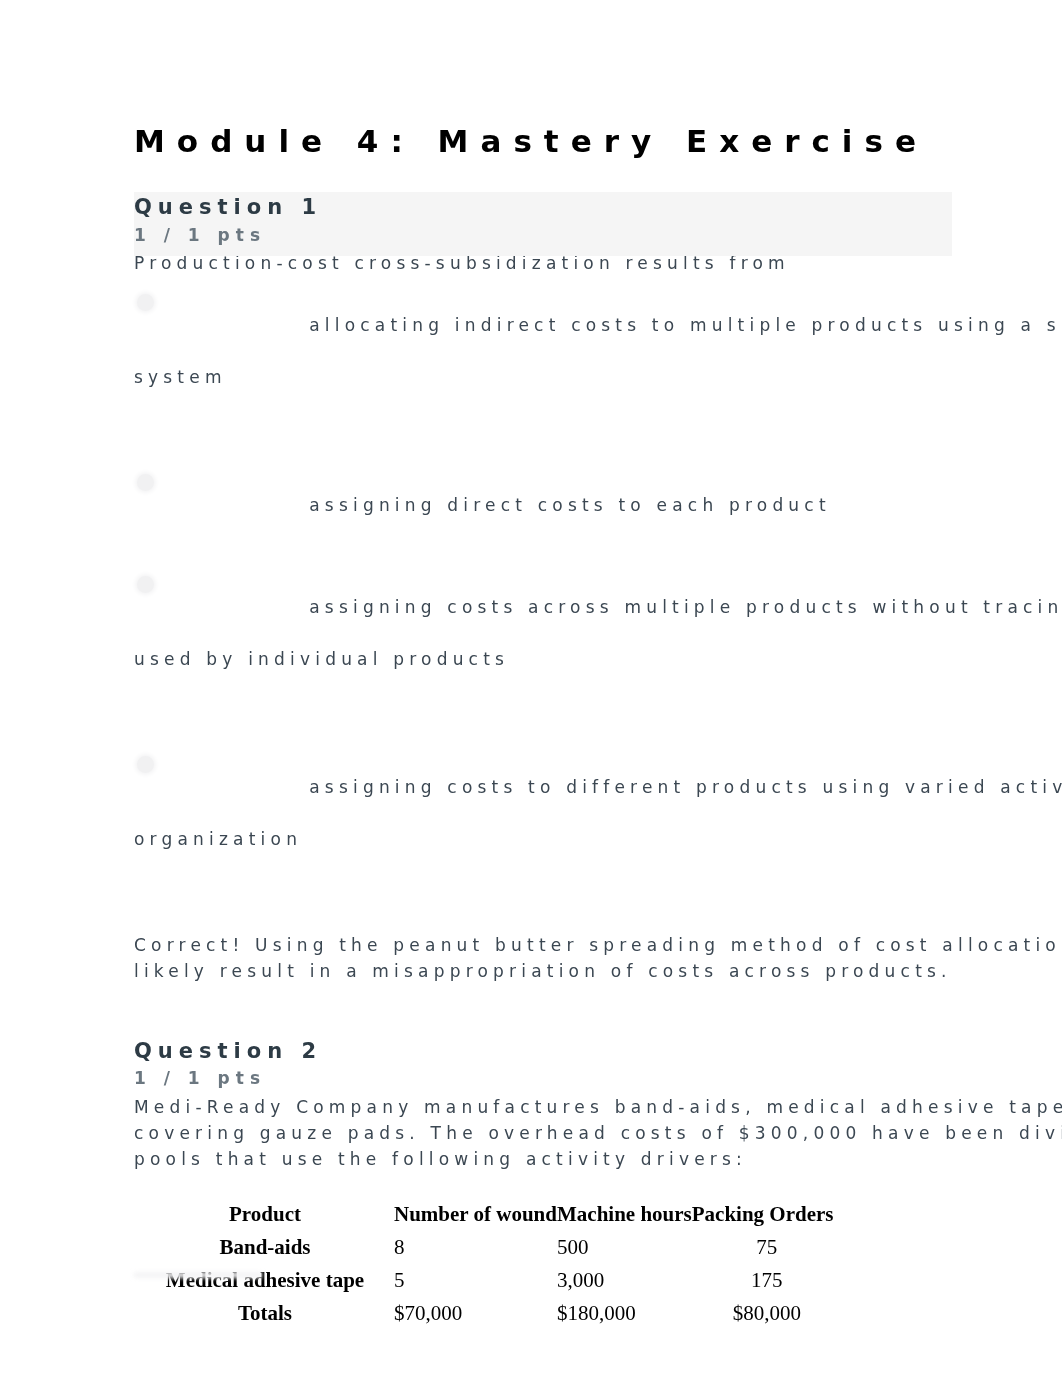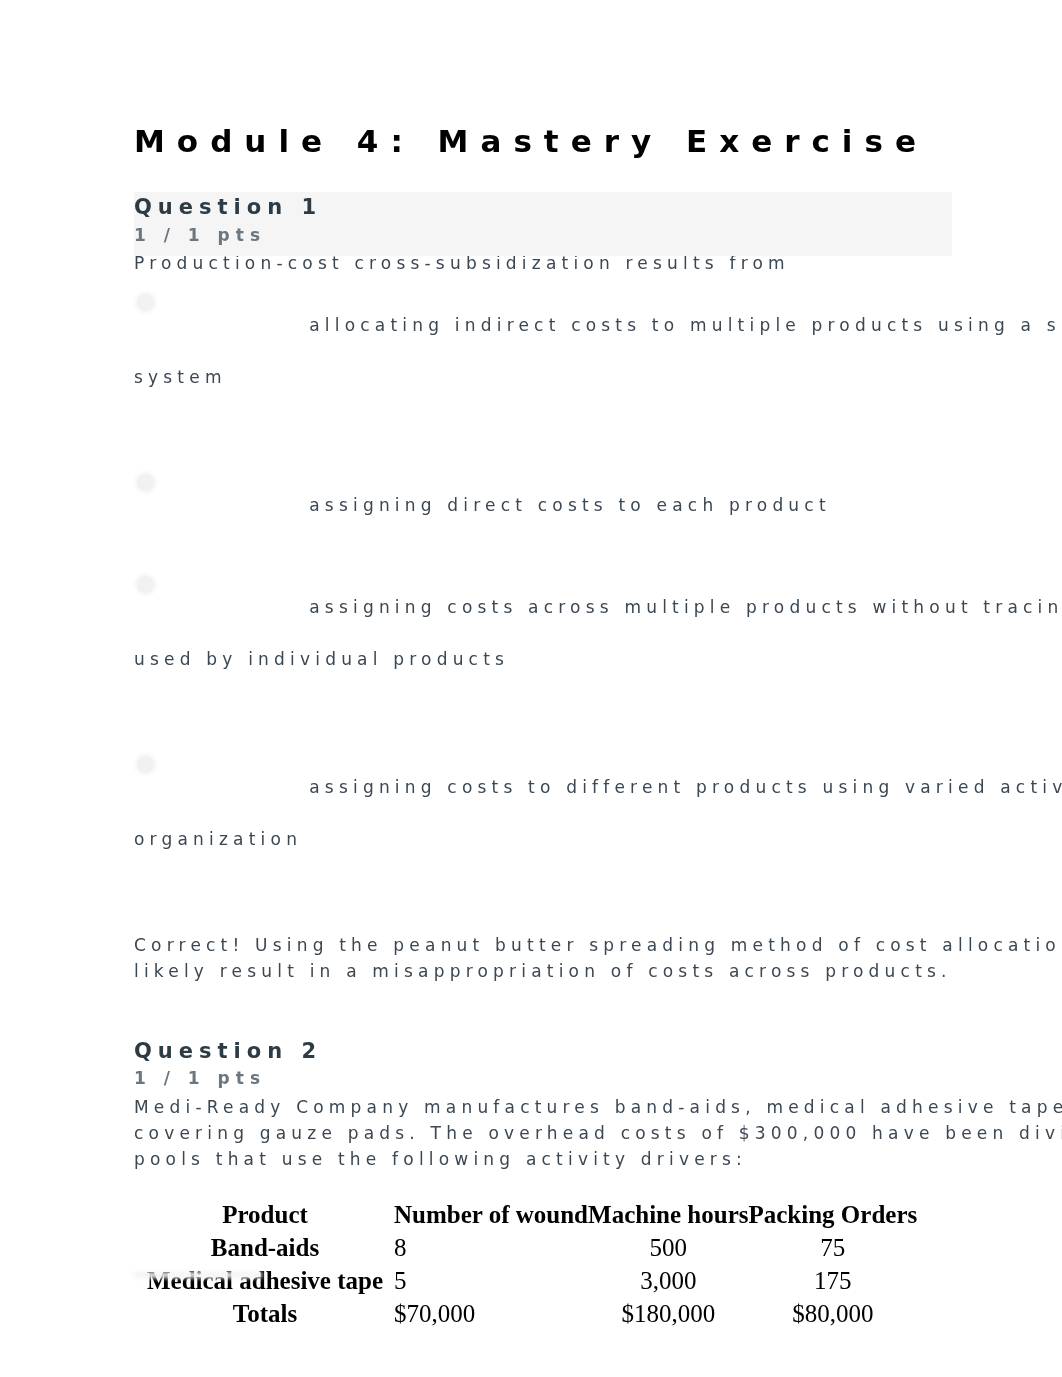--- a/index.html
+++ b/index.html
@@ -143,21 +143,21 @@
   .feedback {
     margin-top: 28px;
   }
 
   
   .abc-table {
     margin-top: 26px;
     margin-left: 2px;
     border-collapse: collapse;
     font-family: "Liberation Serif", serif;
-    font-size: 25px;
+    font-size: 21px;
     color: #000000;
   }
   .abc-table td, .abc-table th {
     padding: 2px 0;
     vertical-align: baseline;
     line-height: 29px;
   }
   .abc-table .c-prod {
     width: 258px;
     text-align: center;
@@ -165,21 +165,21 @@
     white-space: nowrap;
     padding-right: 0;
   }
   .abc-table .c-num {
     width: 162px;
     text-align: left;
     white-space: nowrap;
   }
   .abc-table .c-mach {
     width: 134px;
-    text-align: center;
+    text-align: left;
     white-space: nowrap;
   }
   .abc-table .c-pack {
     width: 150px;
     text-align: center;
     white-space: nowrap;
   }
   .abc-table thead th {
     font-weight: 700;
     text-align: center;

